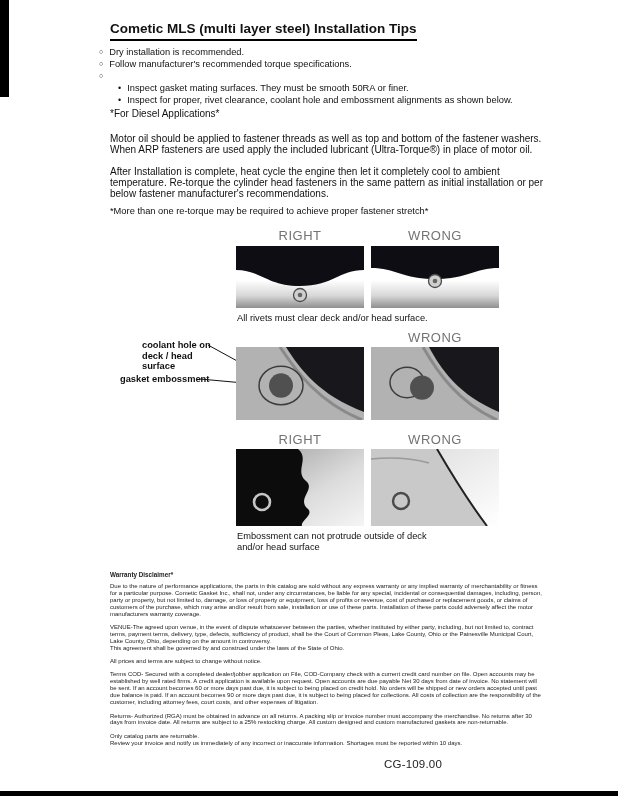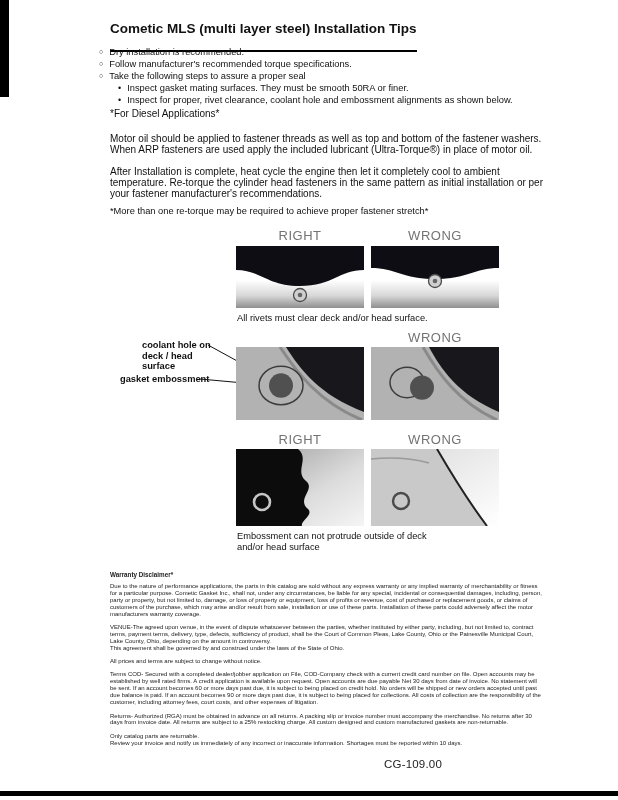--- a/index.html
+++ b/index.html
@@ -2,21 +2,21 @@
 <html><head>
 <meta charset="utf-8">
 <style>
   html,body{margin:0;padding:0;background:#fff;}
   .page{position:relative;width:618px;height:800px;background:#ffffff;overflow:hidden;
         font-family:"Liberation Sans","DejaVu Sans",sans-serif;color:#111;}
   .abs{position:absolute;}
   .left-bar{position:absolute;left:0;top:0;width:9px;height:97px;background:#000;}
   .bottom-bar{position:absolute;left:0;top:791px;width:618px;height:5px;background:#000;}
   .title{left:110px;top:21px;margin:0;font-size:13.5px;font-weight:bold;
-         border-bottom:2px solid #000;padding-bottom:14px;display:inline-block;}
+         border-bottom:2px solid #000;padding-bottom:3px;display:inline-block;}
   .tips{left:99px;top:46px;font-size:9.3px;line-height:12px;}
   .b-row{display:flex;gap:6px;align-items:flex-start;}
   .b-row.sub{margin-left:19px;}
   .m1{font-size:7px;line-height:12px;}
   .m2{font-size:9px;line-height:12px;}
   .diesel-heading{left:110px;top:108px;font-size:10px;font-weight:normal;}
   .para{font-size:10px;line-height:11.2px;width:438px;}
   .p1{left:110px;top:133px;}
   .p2{left:110px;top:166px;}
   .note{left:110px;top:206px;font-size:9.3px;}
@@ -43,35 +43,34 @@
     <div class="b-row">
       <span class="m1">○</span>
       <span>Dry installation is recommended.</span>
     </div>
     <div class="b-row">
       <span class="m1">○</span>
       <span>Follow manufacturer's recommended torque specifications.</span>
     </div>
     <div class="b-row">
       <span class="m1">○</span>
-      <span>Take the following steps to assure a proper seal</span>
     </div>
     <div class="b-row sub">
       <span class="m2">•</span>
       <span>Inspect gasket mating surfaces.  They must be smooth 50RA or finer.</span>
     </div>
     <div class="b-row sub">
       <span class="m2">•</span>
       <span>Inspect for proper, rivet clearance, coolant hole and embossment alignments as shown below.</span>
     </div>
   </div>
 
   <div class="abs diesel-heading">*For Diesel Applications*</div>
   <div class="abs para p1">Motor oil should be applied to fastener threads as well as top and bottom of the fastener washers. When ARP fasteners are used apply the included lubricant (Ultra-Torque®) in place of motor oil.</div>
-  <div class="abs para p2">After Installation is complete, heat cycle the engine then let it completely cool to ambient temperature. Re-torque the cylinder head fasteners in the same pattern as initial installation or per your fastener manufacturer's recommendations.</div>
+  <div class="abs para p2">After Installation is complete, heat cycle the engine then let it completely cool to ambient temperature. Re-torque the cylinder head fasteners in the same pattern as initial installation or per below fastener manufacturer's recommendations.</div>
   <div class="abs note">*More than one re-torque may be required to achieve proper fastener stretch*</div>
 
   <div class="abs dlabel" style="left:236px;top:228px;">RIGHT</div>
   <div class="abs dlabel" style="left:371px;top:228px;">WRONG</div>
 
   <div class="abs dimg" style="left:236px;top:246px;height:62px;">
     <svg viewBox="0 0 128 62" preserveAspectRatio="none">
       <defs>
           <linearGradient id="gr1" x1="0" y1="0" x2="0" y2="1">
         <stop offset="0.55" stop-color="#ffffff"></stop>

